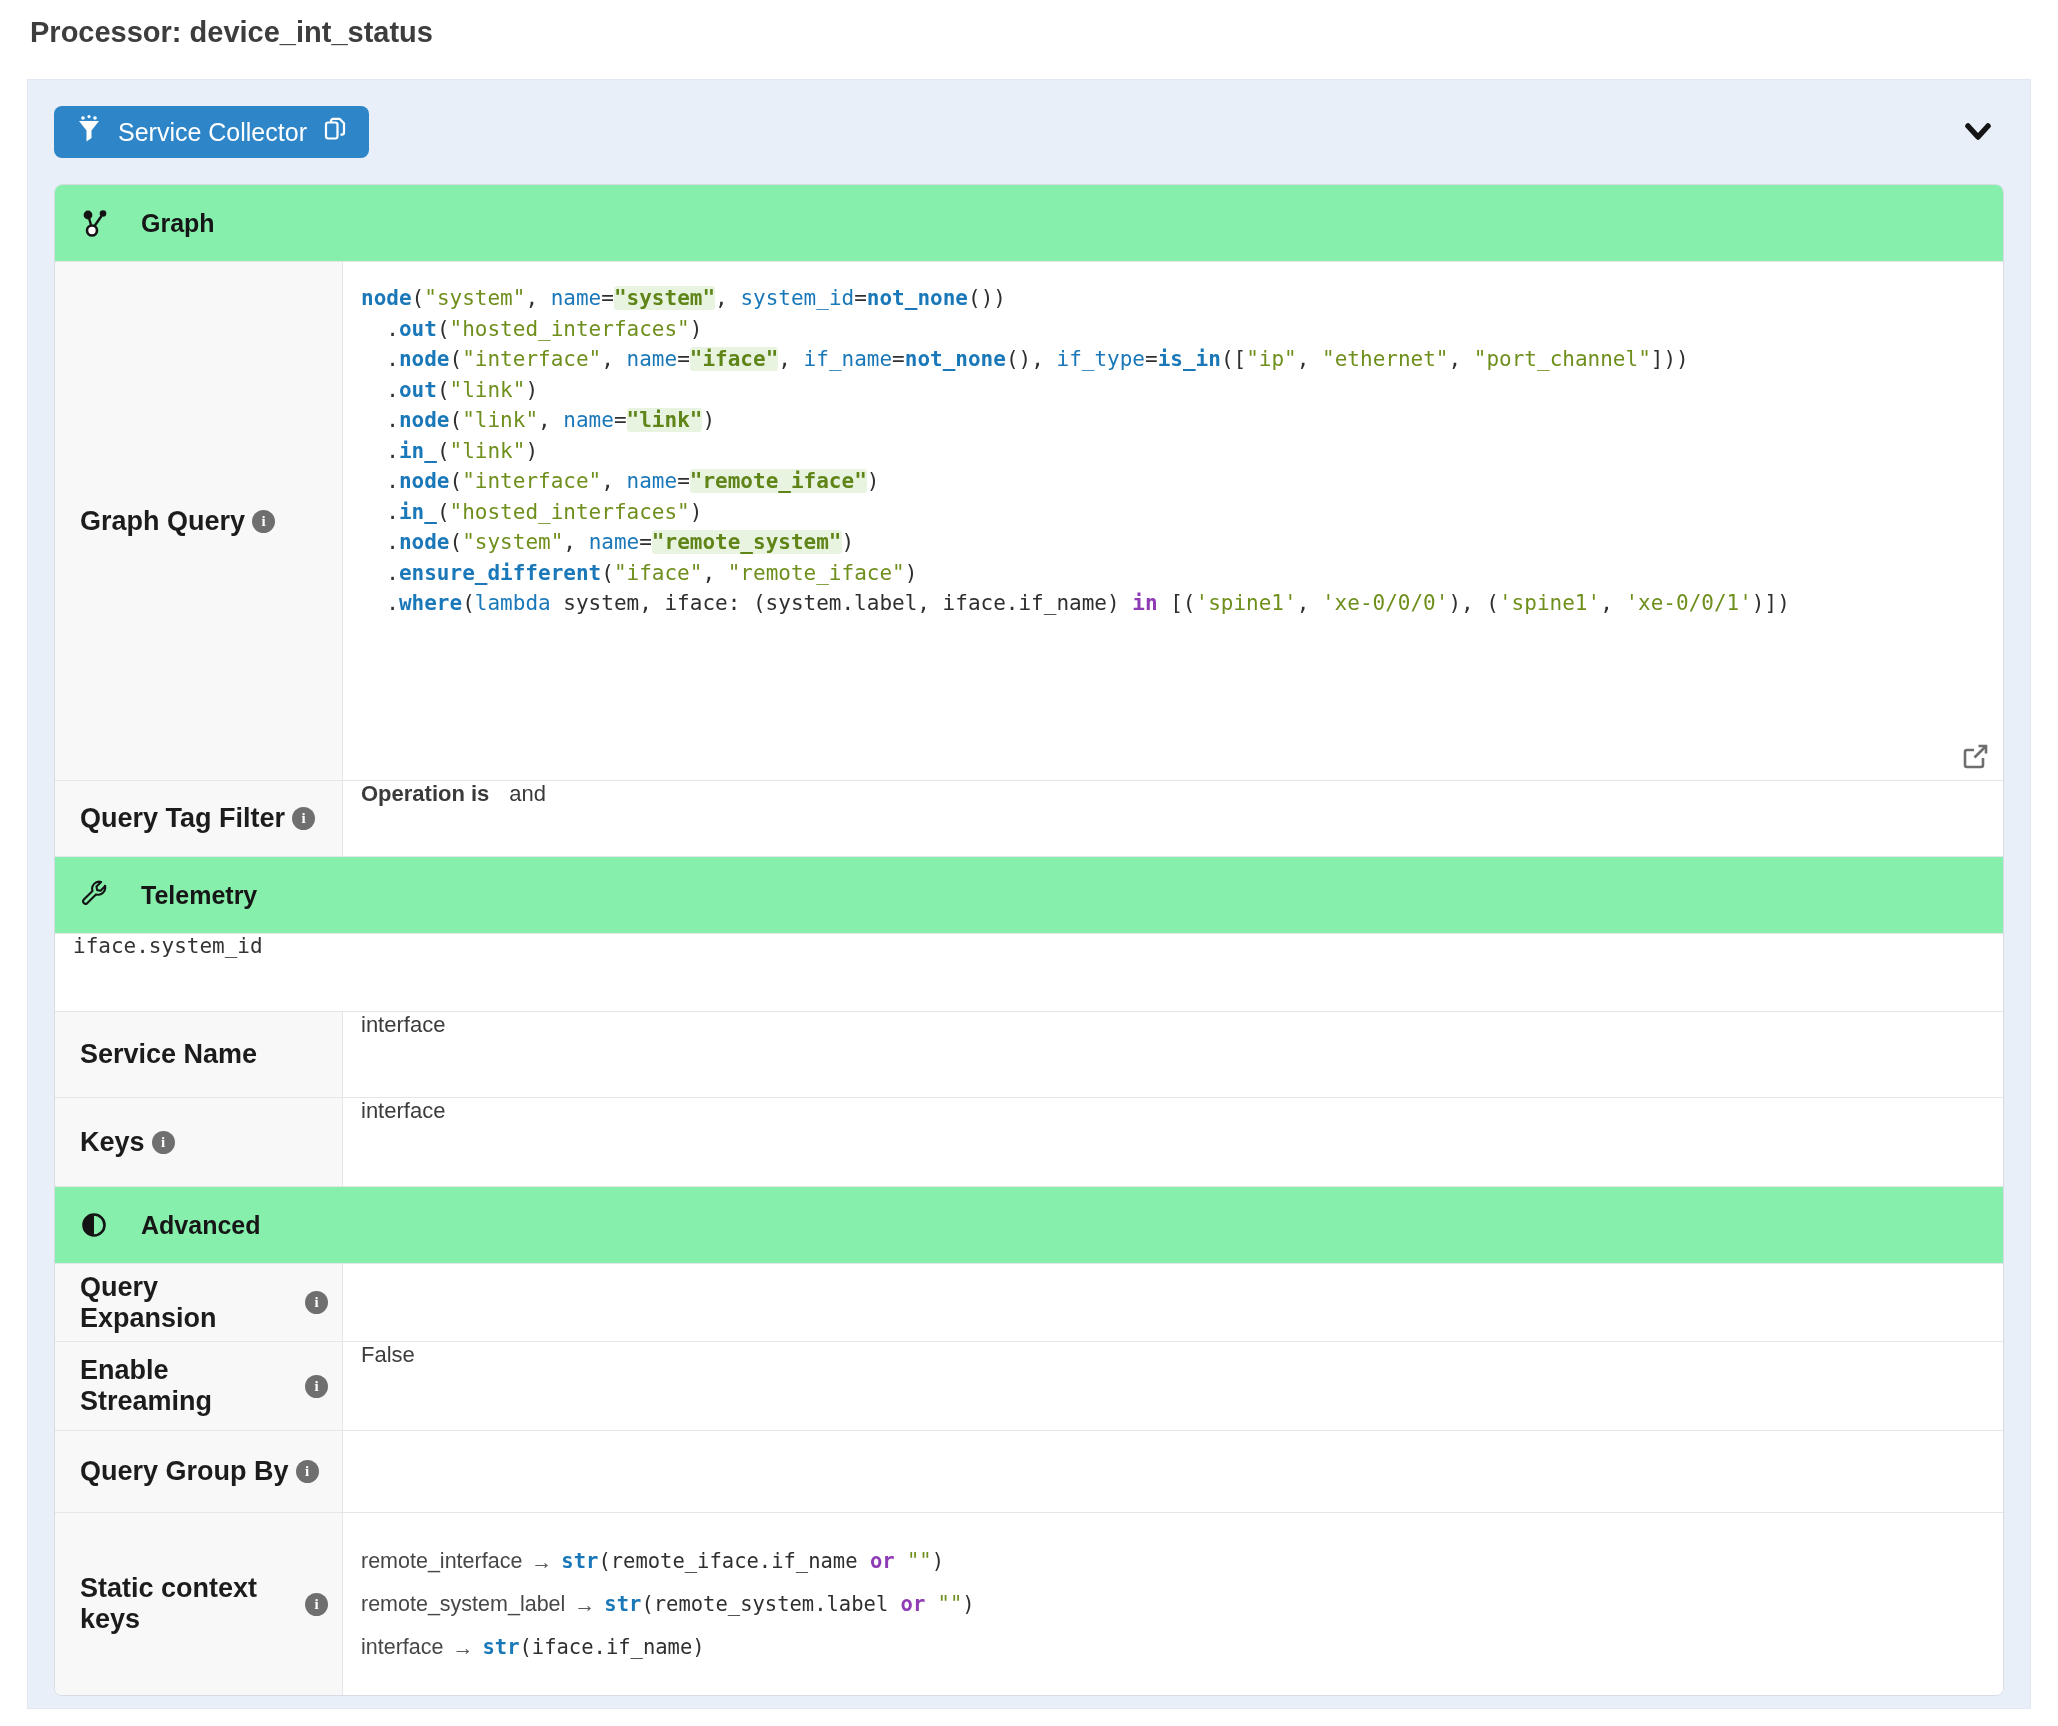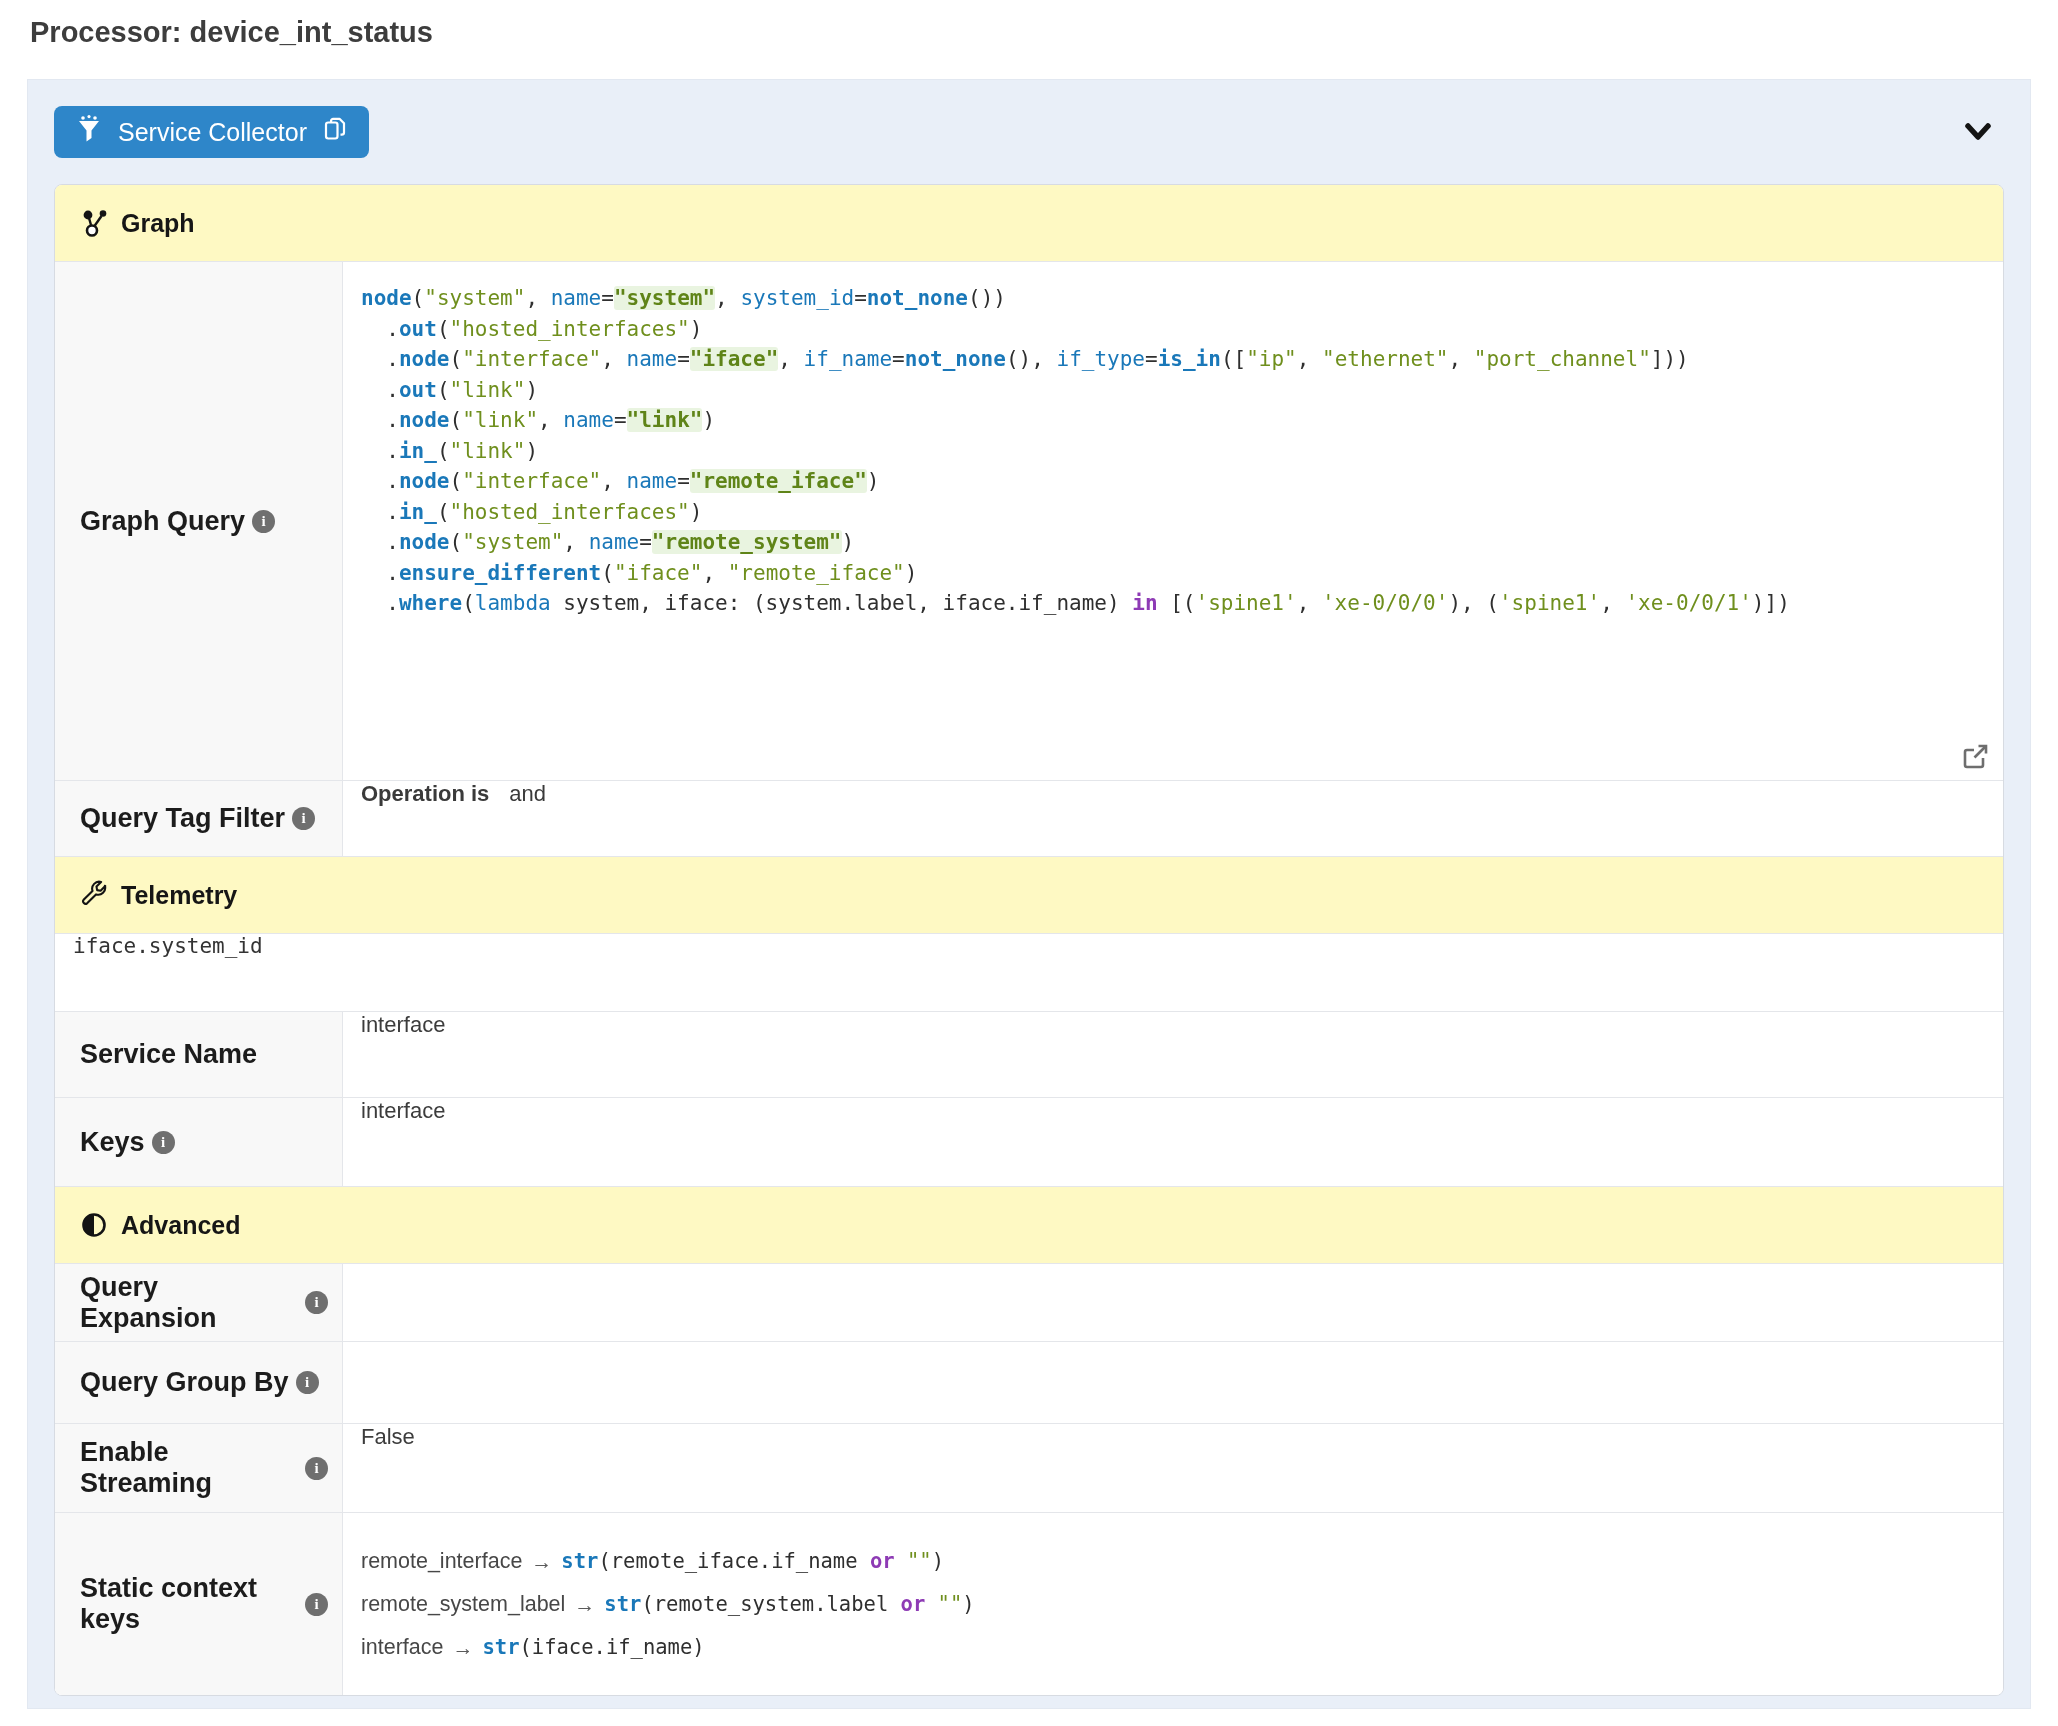--- a/index.html
+++ b/index.html
@@ -12,22 +12,22 @@
 
   .panel-header{display:flex;align-items:center;justify-content:space-between;height:52px;}
   .collector-btn{display:inline-flex;align-items:center;gap:14px;height:52px;padding:0 20px;
     background:#2e86c9;border:none;border-radius:8px;color:#fff;font-size:25px;
     font-family:"Liberation Sans", sans-serif;cursor:pointer;}
   .collector-btn .btn-label{color:#fff;}
   .chevron-btn{background:none;border:none;padding:4px;margin-right:6px;cursor:pointer;line-height:0;}
 
   .card{margin-top:26px;background:#fff;border:1px solid #d7dbe2;border-radius:8px;overflow:hidden;}
 
-  .section-header{display:flex;align-items:center;gap:12px;height:76px;padding:0 24px;
-    background:#fef9c3;font-size:25px;font-weight:bold;color:#161616;}
+  .section-header{display:flex;align-items:center;gap:32px;height:76px;padding:0 24px;
+    background:#86efac;font-size:25px;font-weight:bold;color:#161616;}
   .section-header .sec-icon{line-height:0;}
 
   .field-row{display:flex;border-top:1px solid #e4e6ea;background:#fff;}
   .label-cell{box-sizing:border-box;width:288px;flex:0 0 288px;background:#f8f8f8;
     border-right:1px solid #e4e6ea;display:flex;align-items:center;padding:0 14px 0 25px;
     font-size:27px;font-weight:bold;color:#1c1c1c;}
   .value-cell{flex:1;display:flex;align-items:flex-start;padding:0 18px;font-size:22px;color:#3c3c3c;position:relative;}
 
   .info-icon{display:inline-flex;align-items:center;justify-content:center;
     width:23px;height:23px;border-radius:50%;background:#6f6f6f;color:#fff;
@@ -197,37 +197,37 @@
     <div class="field-row row-query-expansion">
       <div class="label-cell">
         <span>Query Expansion</span>
         <span class="info-icon"></span>
       </div>
       <div class="value-cell">
         <span></span>
       </div>
     </div>
 
+    <div class="field-row row-enable-streaming">
+      <div class="label-cell">
+        <span>Enable Streaming</span>
+        <span class="info-icon"></span>
+      </div>
+      <div class="value-cell">
+        <span>False</span>
+      </div>
+    </div>
+
     <div class="field-row row-query-group-by">
       <div class="label-cell">
         <span>Query Group By</span>
         <span class="info-icon"></span>
       </div>
       <div class="value-cell">
         <span></span>
-      </div>
-    </div>
-
-    <div class="field-row row-enable-streaming">
-      <div class="label-cell">
-        <span>Enable Streaming</span>
-        <span class="info-icon"></span>
-      </div>
-      <div class="value-cell">
-        <span>False</span>
       </div>
     </div>
 
     <div class="field-row row-static-context" style="border-bottom:none;">
       <div class="label-cell">
         <span>Static context keys</span>
         <span class="info-icon"></span>
       </div>
       <div class="value-cell">
         <div>

